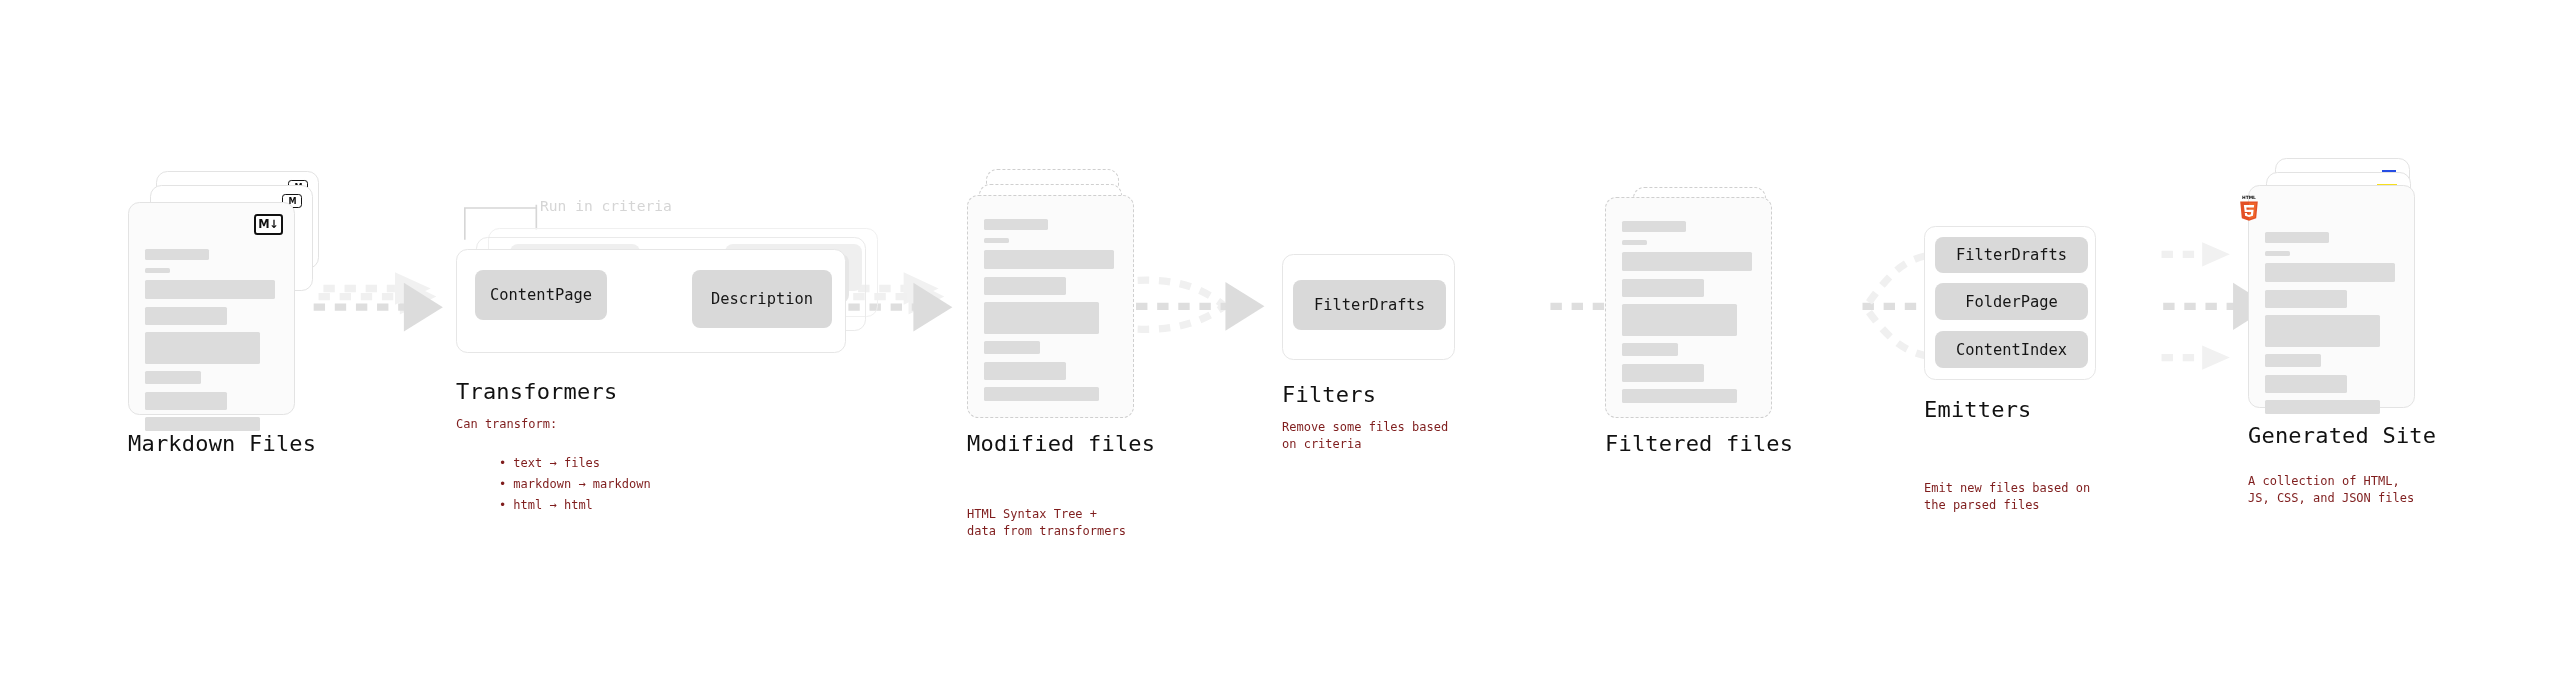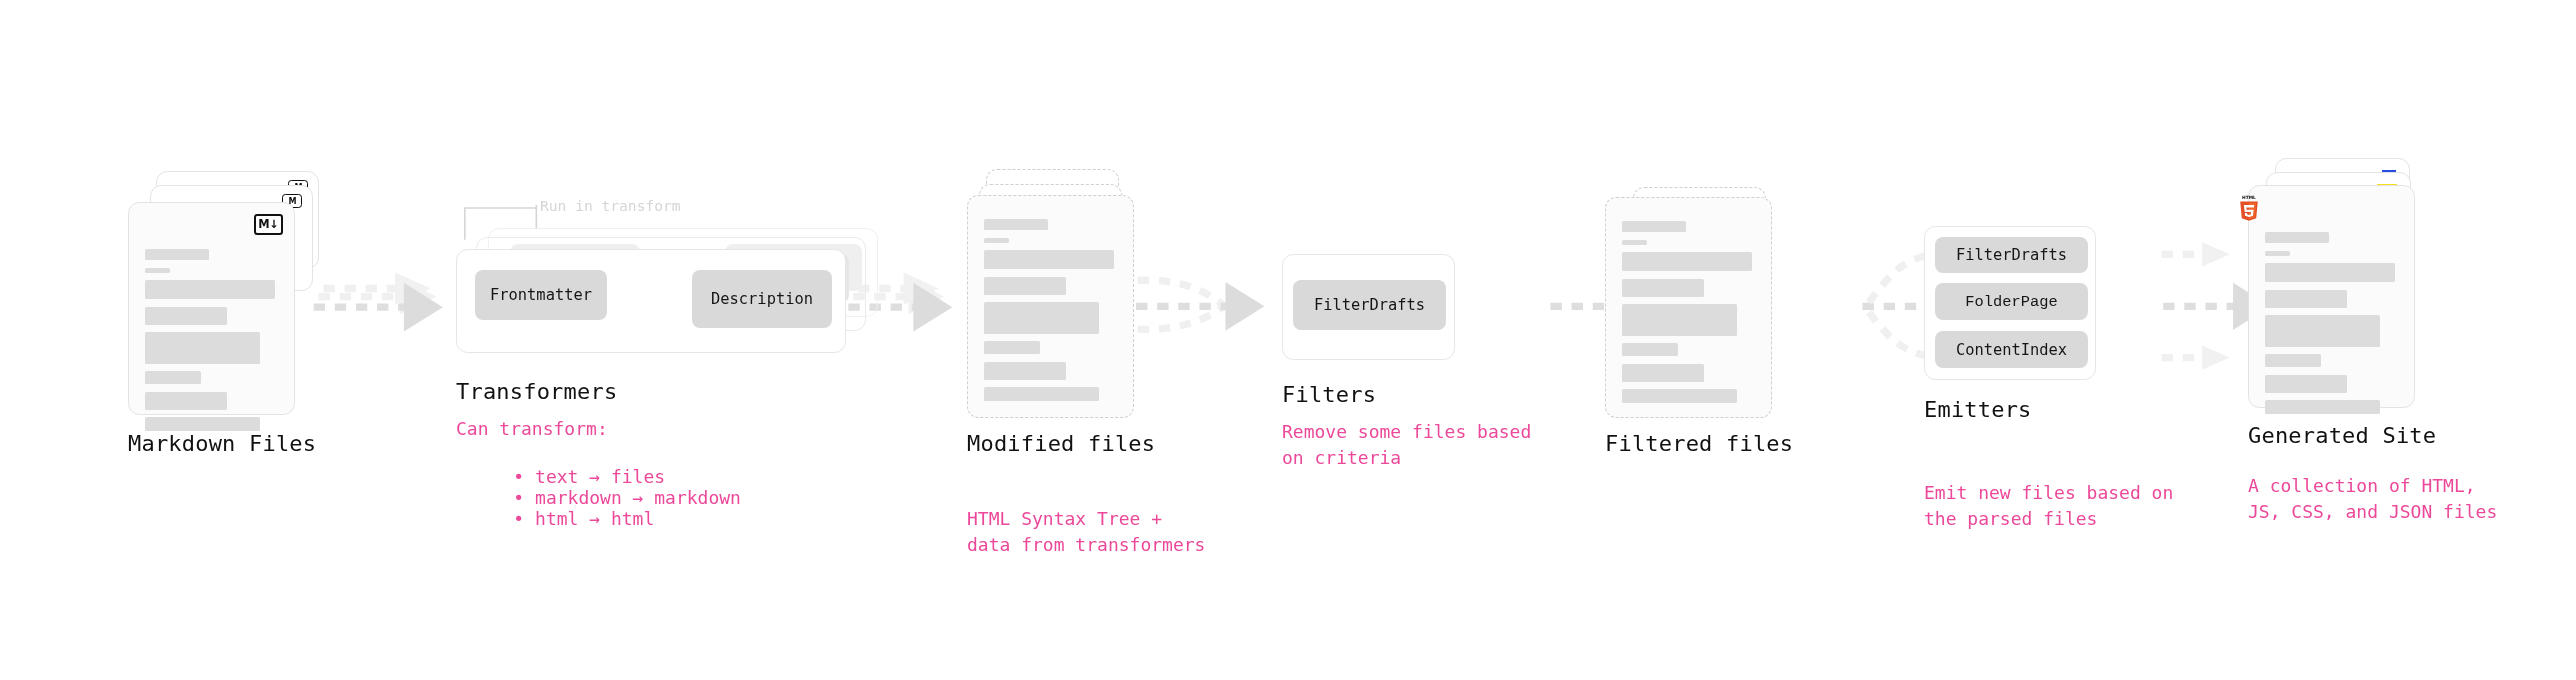--- a/index.html
+++ b/index.html
@@ -128,23 +128,23 @@
   
   .title {
     position: absolute;
     font-size: 22px;
     letter-spacing: 0.2px;
     color: #111111;
     white-space: nowrap;
   }
   .caption {
     position: absolute;
-    font-size: 18px;
+    font-size: 12px;
     line-height: 1.45;
-    color: #ec4899;
+    color: #7f1d1d;
     white-space: pre;
   }
   .parallel-label {
     position: absolute;
     font-size: 14.6px;
     color: #d5d5d5;
     white-space: nowrap;
   }
 
   svg.overlay {
@@ -242,21 +242,21 @@
         <div class="bar" style="width:42%; height:13px;"></div>
         <div class="bar" style="width:62%; height:18px;"></div>
         <div class="bar" style="width:87%; height:14.6px;"></div>
       </div>
     </div>
   </div>
   <div class="title" style="left:128px; top:431px;">Markdown Files</div>
 </div>
 
 <div class="stage" style="left:0;">
-  <div class="parallel-label" style="left:540px; top:197px;">Run in transform</div>
+  <div class="parallel-label" style="left:540px; top:197px;">Run in criteria</div>
 
   <div class="groupbox ghost2" style="left:488px; top:228px; width:390px; height:89px;">
     <div class="pill ghost2" style="left:21px; top:14.6px; width:130px; height:47px;"></div>
     <div class="pill ghost2" style="left:236px; top:14.6px; width:137px; height:47px;"></div>
   </div>
   <div class="groupbox ghost1" style="left:476px; top:237px; width:390px; height:94px;">
     <div class="pill ghost1" style="left:19.5px; top:16.3px; width:132px; height:49px;"></div>
     <div class="pill ghost1" style="left:234px; top:16.3px; width:138px; height:49px;"></div>
   </div>
 
@@ -266,21 +266,21 @@
       <line x1="5" y1="38" x2="92" y2="38"></line>
     </g>
     <polygon points="88,8 106,16 88,24" fill="#e3e3e3"></polygon>
     <polygon points="88,30 106,38 88,46" fill="#e3e3e3"></polygon>
     <line x1="5" y1="62" x2="96" y2="62" stroke="#d8d8d8" stroke-width="3"></line>
     <polygon points="92,53 112,62 92,71" fill="#d8d8d8"></polygon>
   </svg>
 
   <div class="groupbox" style="left:456px; top:249px; width:390px; height:104px;">
   </div>
-  <div class="pill" style="left:475px; top:270px; width:132px; height:50px;">Frontmatter</div>
+  <div class="pill" style="left:475px; top:270px; width:132px; height:50px;">ContentPage</div>
   <div class="pill" style="left:692px; top:270px; width:140px; height:58px;">Description</div>
 
   <div class="title" style="left:456px; top:379px;">Transformers</div>
   <div class="caption" style="left:456px; top:416px;">Can transform:</div>
   <div class="caption" style="left:470px; top:438px;">
     <span>•&nbsp;</span><span>text → files</span>
   </div>
   <div class="caption" style="left:470px; top:459px;">
     <span>•&nbsp;</span><span>markdown → markdown</span>
   </div>
@@ -335,21 +335,21 @@
         <div class="bar" style="width:87%; height:14.6px;"></div>
       </div>
     </div>
   </div>
   <div class="title" style="left:1605px; top:431px;">Filtered files</div>
 </div>
 
 <div class="stage" style="left:0;">
   <div class="groupbox" style="left:1924px; top:226px; width:172px; height:154px;"></div>
   <div class="pill" style="left:1935px; top:237px; width:153px; height:36px;">FilterDrafts</div>
-  <div class="pill" style="left:1935px; top:283px; width:153px; height:37px;font-family:Liberation Mono, monospace;">FolderPage</div>
+  <div class="pill" style="left:1935px; top:283px; width:153px; height:37px;">FolderPage</div>
   <div class="pill" style="left:1935px; top:331px; width:153px; height:37px;">ContentIndex</div>
 
   <div class="title" style="left:1924px; top:397px;">Emitters</div>
   <div class="caption" style="left:1924px; top:434px;margin-top:46px;">Emit new files based on
 the parsed files</div>
 </div>
 
 <div class="stage" style="left:0;">
   <div class="stack">
     <div class="card back2" style="left:2275px; top:158px; width:135px; height:73px;">

